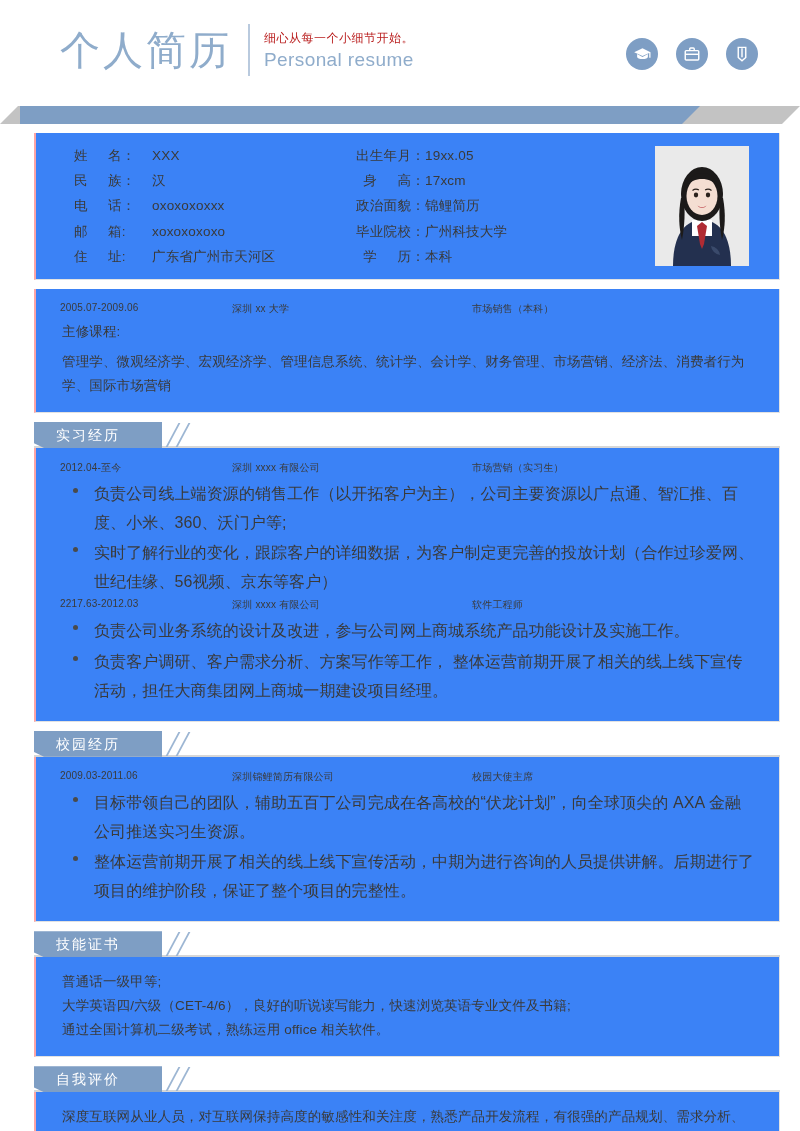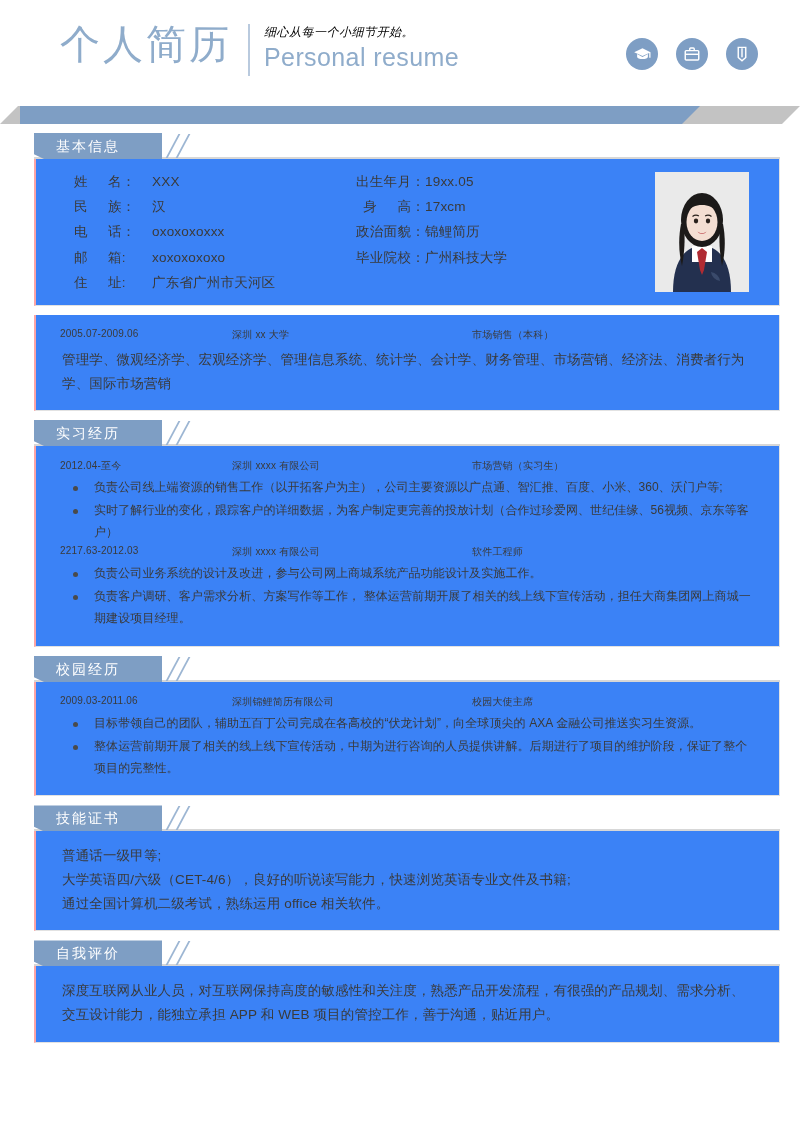--- a/index.html
+++ b/index.html
@@ -25,21 +25,21 @@
   .header {
     position: relative;
     height: 100px;
     padding-left: 60px;
     display: flex;
     align-items: center;
   }
 
   .header-title-group {
     display: flex;
-    align-items: flex-start;
+    align-items: center;
   }
 
   .header-cn-title {
     font-size: 40px;
     letter-spacing: 3px;
     color: #8faccb;
     font-weight: 400;
     line-height: 1;
     padding-right: 16px;
   }
@@ -52,28 +52,27 @@
   }
 
   .header-sub-group {
     display: flex;
     flex-direction: column;
     justify-content: center;
   }
 
   .header-cn-sub {
     font-size: 12px;
-    color: #000000;
+    color: #b91c1c;
     letter-spacing: 0.5px;
     margin-bottom: 3px;
-    font-style: italic;
   }
 
   .header-en-title {
-    font-size: 25px;
+    font-size: 19px;
     color: #8faccb;
     letter-spacing: 0.4px;
     font-weight: 400;
     line-height: 1.05;
   }
 
   .header-icons {
     position: absolute;
     right: 42px;
     top: 38px;
@@ -254,21 +253,21 @@
     color: #3a3a3a;
     line-height: 1.78;
     letter-spacing: 0.15px;
   }
 
   .bullets { list-style: none; margin: 1px 0 2px 0; }
 
   .bullet-item {
     position: relative;
     padding-left: 34px;
-    font-size: 12px;
+    font-size: 16px;
     color: #3a3a3a;
     line-height: 1.82;
     letter-spacing: 0.1px;
     margin-bottom: 1px;
   }
 
   .bullet-item::before {
     content: "";
     position: absolute;
     left: 13px;
@@ -319,30 +318,20 @@
       </div>
     </div>
   </div>
 
   <div class="topband">
     <div class="topband-gray"></div>
     <div class="topband-blue"></div>
   </div>
 
   <div class="section">
-    <div class="sec-head">
-      <div class="sec-head-baseline"></div>
-      <div class="sec-tab">
-        <span class="sec-tab-label">基本信息</span>
-      </div>
-      <div class="sec-slashes">
-        <span class="sec-slash s1"></span>
-        <span class="sec-slash s2"></span>
-      </div>
-    </div>
 
     <div class="sec-body">
       <div class="basic-wrap">
 
         <div class="basic-col left">
           <div class="binfo-row">
             <span class="binfo-label w-left">姓     名：</span>
             <span class="binfo-value">XXX</span>
           </div>
           <div class="binfo-row">
@@ -372,20 +361,24 @@
             <span class="binfo-label w-right">身     高：</span>
             <span class="binfo-value">17xcm</span>
           </div>
           <div class="binfo-row">
             <span class="binfo-label w-right">政治面貌：</span>
             <span class="binfo-value">锦鲤简历</span>
           </div>
           <div class="binfo-row">
             <span class="binfo-label w-right">毕业院校：</span>
             <span class="binfo-value">广州科技大学</span>
+          </div>
+          <div class="binfo-row">
+            <span class="binfo-label w-right">学     历：</span>
+            <span class="binfo-value">本科</span>
           </div>
         </div>
 
         <div class="photo-frame">
           <svg class="photo-svg" viewBox="0 0 94 120" preserveAspectRatio="xMidYMid slice">
             <rect x="0" y="0" width="94" height="120" fill="#eaeaea"></rect>
             <path d="M18 120c0-28 10-46 29-46s29 18 29 46z" fill="#23304f"></path>
             <path d="M37 74h20v16H37z" fill="#ffffff"></path>
             <path d="M47 76l5 4-3 18-2 5-2-5-3-18z" fill="#b02b33"></path>
             <ellipse cx="47" cy="48" rx="21" ry="27" fill="#1c1a19"></ellipse>
@@ -405,20 +398,21 @@
     </div>
   </div>
 
   <div class="section">
     <div class="sec-body">
       <div class="entry-head">
         <span class="eh-date">2005.07-2009.06</span>
         <span class="eh-org">深圳 xx 大学</span>
         <span class="eh-role">市场销售（本科）</span>
       </div>
+      <div class="plain-line body-pad-lines">主修课程:</div>
       <div class="plain-line body-pad-lines edu-gap">管理学、微观经济学、宏观经济学、管理信息系统、统计学、会计学、财务管理、市场营销、经济法、消费者行为学、国际市场营销</div>
     </div>
   </div>
 
   <div class="section">
     <div class="sec-head">
       <div class="sec-head-baseline"></div>
       <div class="sec-tab">
         <span class="sec-tab-label">实习经历</span>
       </div>

